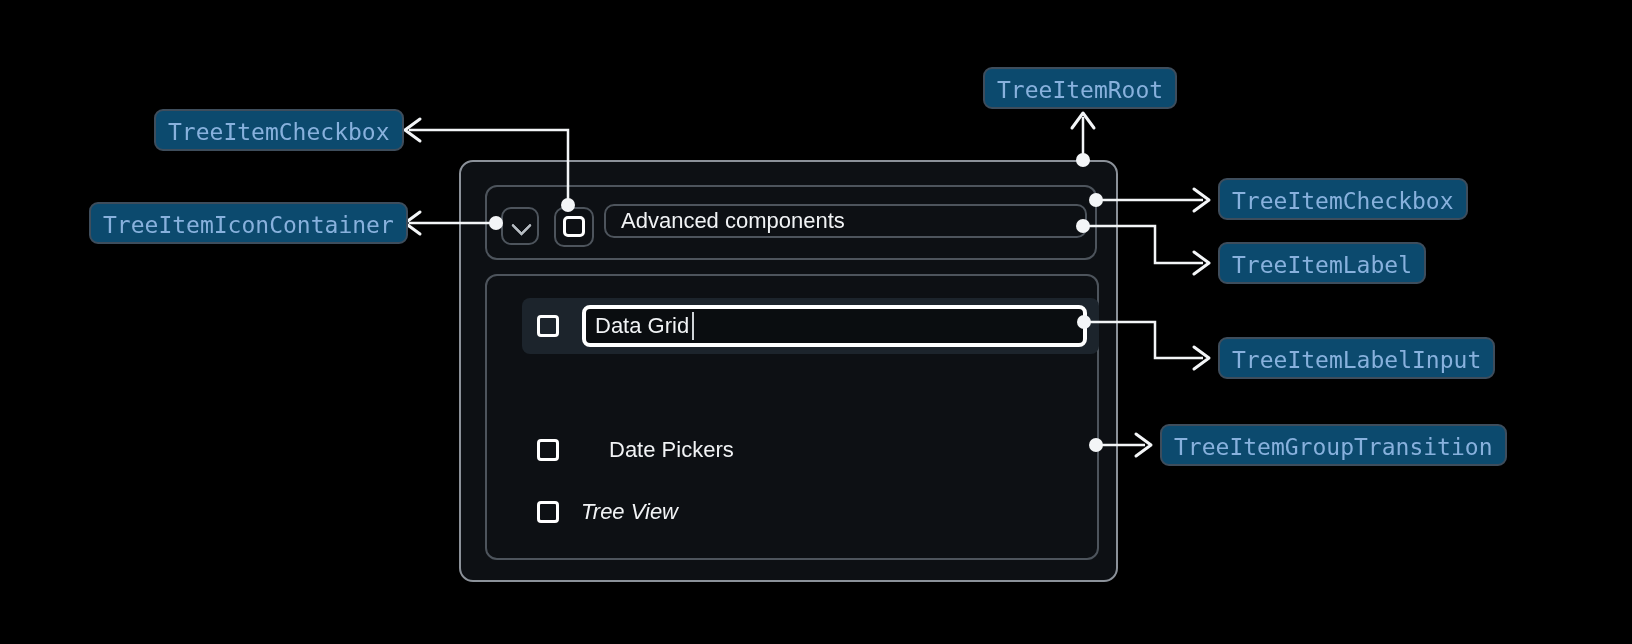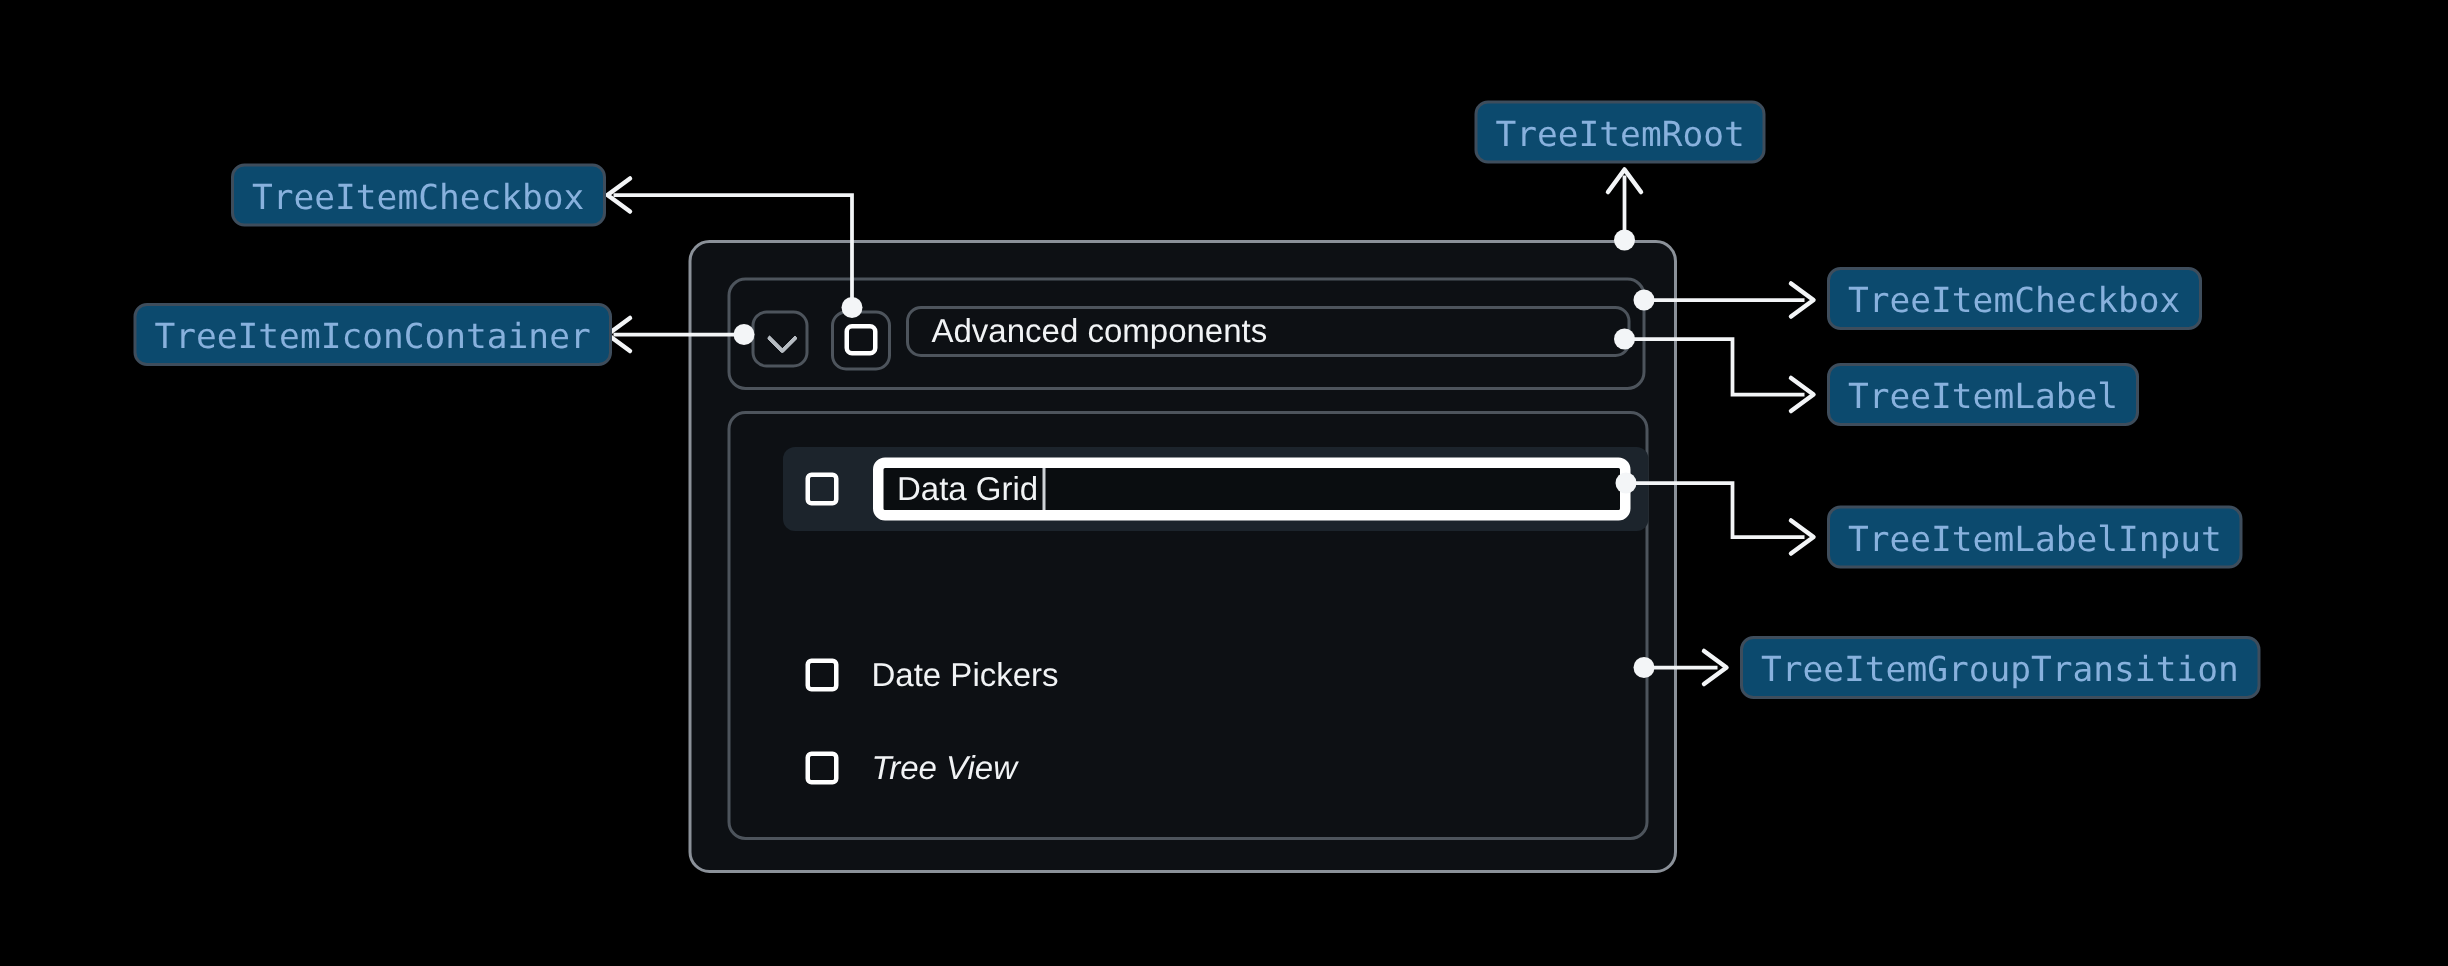--- a/index.html
+++ b/index.html
@@ -58,21 +58,21 @@
   }
   .row-cb{
     position:absolute;left:50px;width:22px;height:22px;
     border:3px solid #ffffff;border-radius:4px;box-sizing:border-box;
   }
   .row-label{
     position:absolute;left:94px;color:#f1f3f5;font-size:22px;line-height:22px;
   }
   .edit-input{
     position:absolute;left:95px;top:29px;width:505px;height:42px;
-    background:#0a0d10;border:7px solid #ffffff;border-radius:8px;
+    background:#0a0d10;border:4px solid #ffffff;border-radius:8px;
     box-sizing:border-box;display:flex;align-items:center;padding-left:9px;
     color:#f1f3f5;font-size:22px;
   }
   .caret{
     display:inline-block;width:2px;height:28px;background:#cfd3d7;
     margin-left:3px;
   }
   
   .connectors{position:absolute;left:0;top:0;z-index:20;}
   .cline{stroke:#f3f5f7;stroke-width:2.5;fill:none;}
@@ -158,21 +158,21 @@
         <span class="row-cb" style="top:39px;"></span>
         <div class="edit-input">
           <span>Data Grid</span>
           <span class="caret"></span>
         </div>
       </div>
 
 
       <div class="row" style="top:146px;">
         <span class="row-cb" style="top:17px;"></span>
-        <span class="row-label" style="top:17px;">Date Pickers</span>
+        <span class="row-label" style="top:17px;margin-left:28px;">Date Pickers</span>
       </div>
 
       <div class="row" style="top:208px;font-style:italic;">
         <span class="row-cb" style="top:17px;"></span>
         <span class="row-label" style="top:17px;">Tree View</span>
       </div>
 
     </div>
   </div>
 

